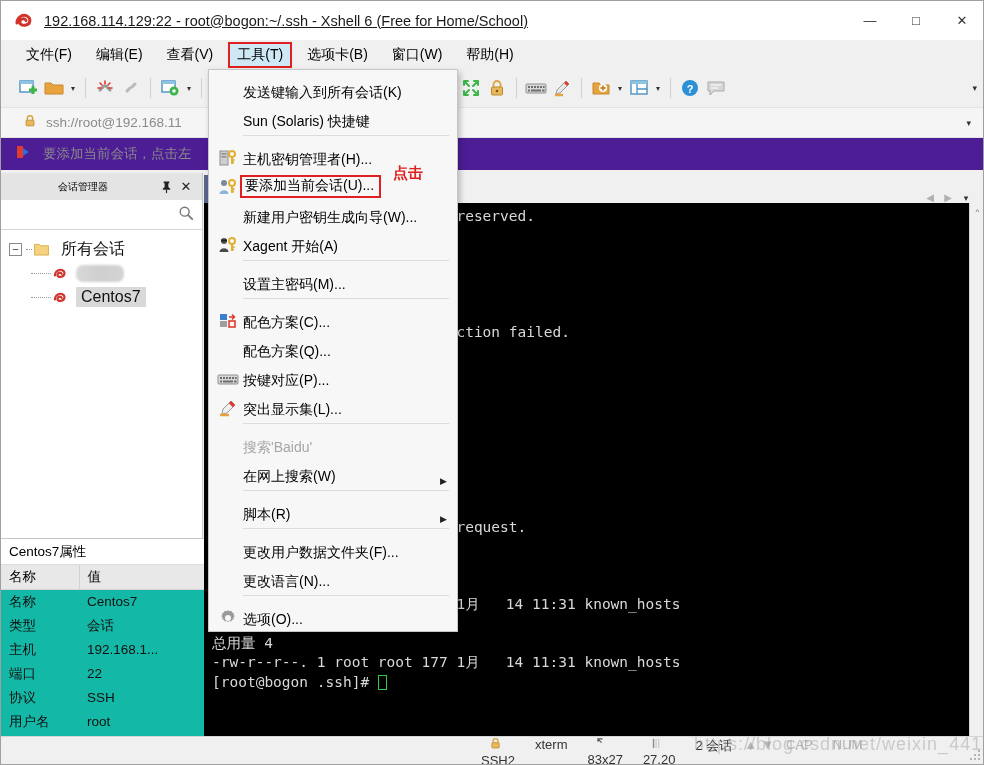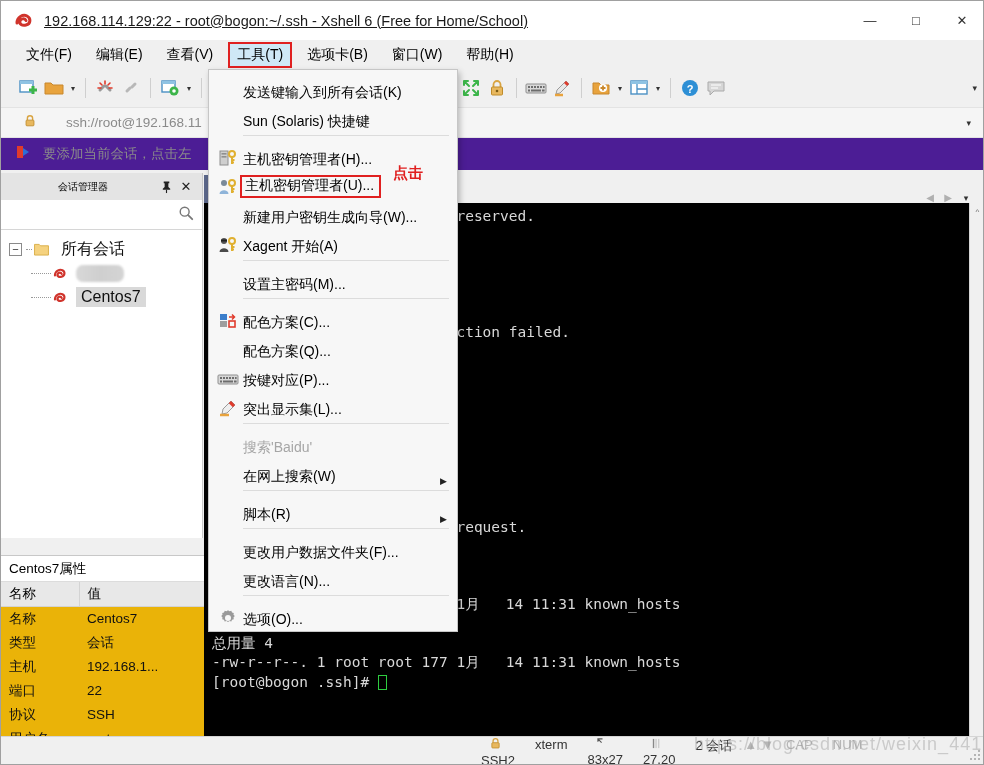--- a/index.html
+++ b/index.html
@@ -64,21 +64,21 @@
   .tb-btn { width: 26px; height: 26px; display:flex; align-items:center; justify-content:center; }
   .tb-caret { width: 12px; height: 26px; display:flex; align-items:center; justify-content:center;
               font-size: 8px; color: #333; }
   .tb-sep { width: 1px; height: 20px; background: #cfcfcf; margin: 0 6px; }
   .tb-overflow { position: absolute; right: 8px; font-size: 9px; color: #333; }
 
   
   .addrbar {
     position: absolute; left: 0; top: 106px; width: 984px; height: 31px;
     background: #f5f5f5; border-top: 1px solid #e3e3e3; border-bottom: 1px solid #e3e3e3;
-    display: flex; align-items: center; padding-left: 22px; gap: 20px;
+    display: flex; align-items: center; padding-left: 22px;
   }
   .addr-text { margin-left: 9px; font-size: 13.5px; color: #8a8a8a; }
   .addr-caret { position: absolute; right: 14px; font-size: 9px; color: #333; }
 
   
   .hintbar {
     position: absolute; left: 0; top: 137px; width: 984px; height: 32px;
     background: #4c1d95;
     display: flex; align-items: center; padding-left: 14px;
   }
@@ -115,22 +115,22 @@
   .sess-label { font-size: 16px; color: #111; padding: 1px 5px; }
   .sess-label.blurred {
     background: linear-gradient(90deg,#d8d8d8,#cfcfcf,#d4d4d4);
     color: transparent; border-radius: 7px; width: 48px; height: 17px;
     filter: blur(1.2px);
   }
   .sess-label.selected { background: #d9d9d9; }
 
   
   .prop-panel {
-    position: absolute; left: 0; top: 554px; width: 243px; height: 200px;
-    background: #eab308; border-right: 1px solid #c8c8c8; border-top: 1px solid #c8c8c8;
+    position: absolute; left: 0; top: 537px; width: 243px; height: 200px;
+    background: #14b8a6; border-right: 1px solid #c8c8c8; border-top: 1px solid #c8c8c8;
   }
   .prop-title {
     height: 26px; background: #ffffff; display: flex; align-items: center;
     padding-left: 8px; font-size: 13.5px; color: #000;
     border-bottom: 1px solid #dcdcdc;
   }
   .prop-table { width: 100%; border-collapse: collapse; font-size: 13.5px; }
   .prop-table th {
     background: #e8e8e8; font-weight: normal; text-align: left;
     padding: 3px 0 3px 8px; color: #000; height: 23px;
@@ -519,21 +519,21 @@
 
     <div class="dd-item highlighted">
       <span class="dd-ico">
         <svg width="20" height="18" viewBox="0 0 20 18">
           <circle cx="6" cy="5" r="3" fill="#7a8a99"></circle>
           <path d="M1.5 16 C1.5 11, 10.5 11, 10.5 16z" fill="#8fb4d9"></path>
           <circle cx="14" cy="5" r="3" fill="none" stroke="#e0b030" stroke-width="2"></circle>
           <path d="M14 8 v7 M14 11 h2.5 M14 13.5 h2" stroke="#e0b030" stroke-width="2"></path>
         </svg>
       </span>
-      <span class="dd-label">主机密钥管理者(U)...</span>
+      <span class="dd-label">要添加当前会话(U)...</span>
     </div>
 
     <div class="dd-item">
       <span class="dd-ico"></span>
       <span class="dd-label">新建用户密钥生成向导(W)...</span>
     </div>
 
     <div class="dd-item">
       <span class="dd-ico">
         <svg width="20" height="18" viewBox="0 0 20 18">

